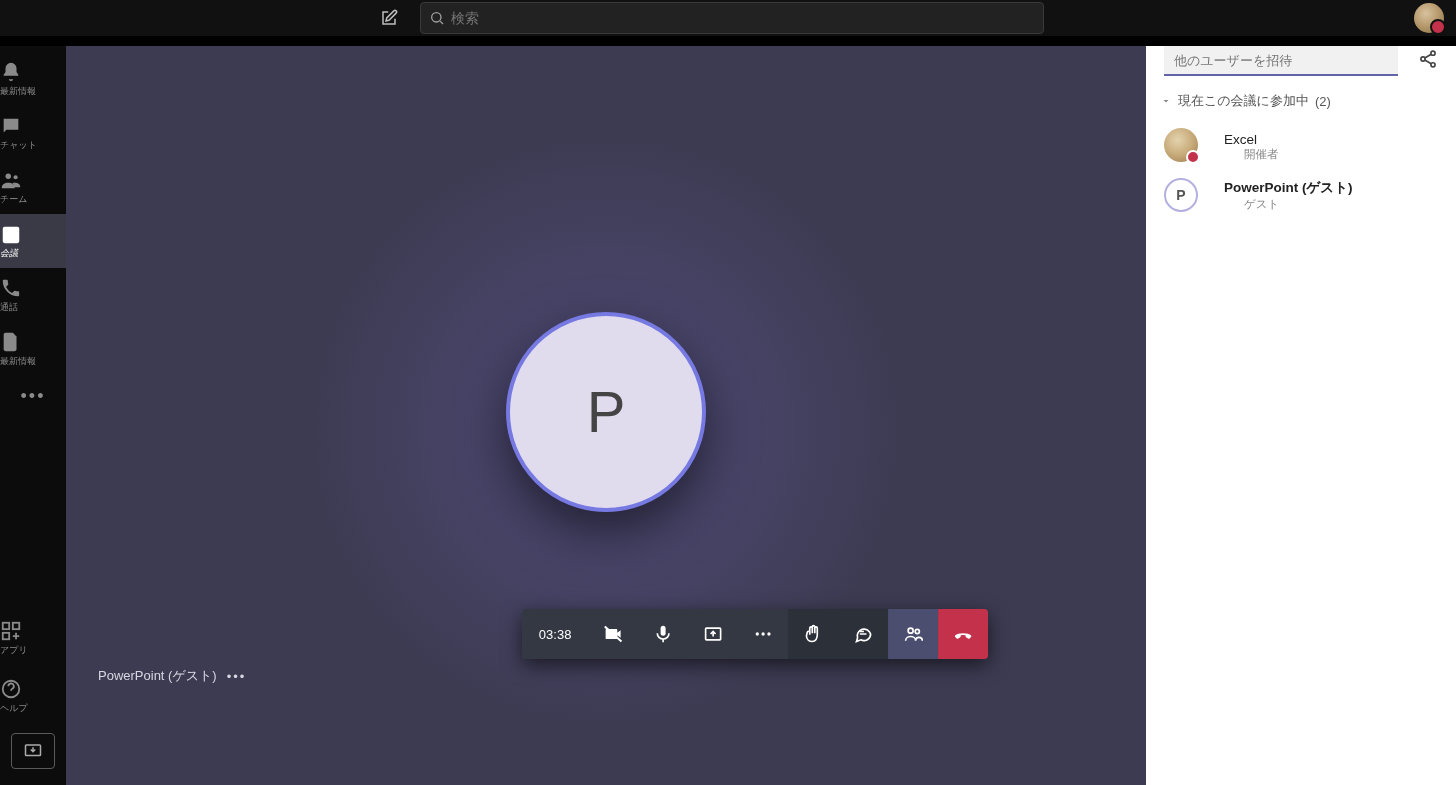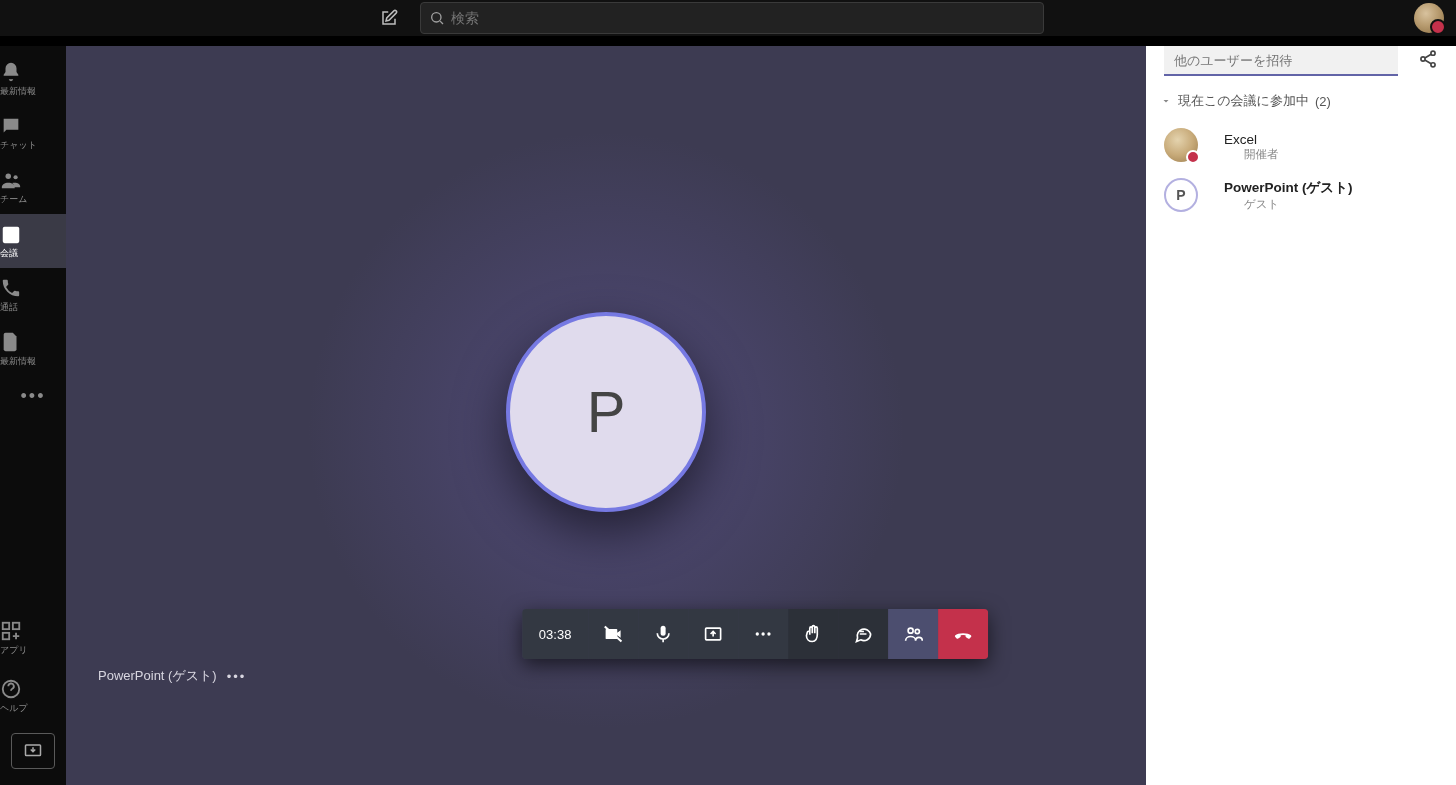--- a/index.html
+++ b/index.html
@@ -10,21 +10,21 @@
 .compose-btn { width:34px; height:34px; display:flex; align-items:center; justify-content:center; color:#bdbdbd; cursor:pointer; margin-left:360px; }
 .search-wrap { flex:0 0 624px; height:32px; background:#222; border:1px solid #3a3a3a; border-radius:4px; display:flex; align-items:center; padding:0 8px; gap:6px; }
 .search-wrap svg { color:#a0a0a0; flex-shrink:0; }
 .search-input { flex:1; background:transparent; border:none; outline:none; color:#ccc; font-size:14px; }
 .avatar-top { position:absolute; right:12px; width:30px; height:30px; border-radius:50%; background:radial-gradient(circle at 40% 35%, #d8c29e 0%, #b89c70 45%, #8a6d42 100%); }
 .avatar-top::after { content:""; position:absolute; right:-2px; bottom:-2px; width:12px; height:12px; border-radius:50%; background:#c4314b; border:2px solid #111; }
 
 
 .rail { position:absolute; left:0; top:46px; bottom:0; width:66px; background:#0c0c0c; display:flex; flex-direction:column; align-items:center; padding-top:6px; }
 .rail-item { width:66px; height:54px; display:flex; flex-direction:column; align-items:flex-start; justify-content:center; gap:2px; color:#8a8a8a; cursor:pointer; font-size:9px; position:relative; }
-.rail-item.active { background:#3a3a46; color:#fff; }
+.rail-item.active { background:#3a3a46; color:#fff;font-style:italic; }
 .rail-item svg { width:22px; height:22px; }
 .rail-spacer { flex:1; }
 .rail-bottom { width:66px; display:flex; flex-direction:column; align-items:center; gap:4px; padding-bottom:16px; }
 .rail-more { color:#8a8a8a; font-size:18px; letter-spacing:2px; height:40px; display:flex; align-items:center; cursor:pointer; }
 .rail-box { width:44px; height:36px; border:1px solid #5a5a5a; border-radius:4px; display:flex; align-items:center; justify-content:center; color:#aaa; cursor:pointer; margin-top:6px; }
 
 
 .main { position:absolute; left:66px; top:46px; right:310px; bottom:0; background:#3d3b52; background-image:radial-gradient(circle at 50% 52%, rgba(100,90,160,0.5) 0%, rgba(61,59,82,0) 45%); }
 .avatar-big { position:absolute; left:50%; top:50%; transform:translate(-50%,-52%); width:200px; height:200px; border-radius:50%; background:#e0dbed; border:4px solid #7679e2; box-shadow:0 20px 50px rgba(0,0,0,0.55); display:flex; align-items:center; justify-content:center; font-size:58px; font-weight:400; color:#444; }
 .caller-label { position:absolute; left:32px; bottom:100px; color:#d8d6e0; font-size:13px; display:flex; align-items:center; gap:10px; }

